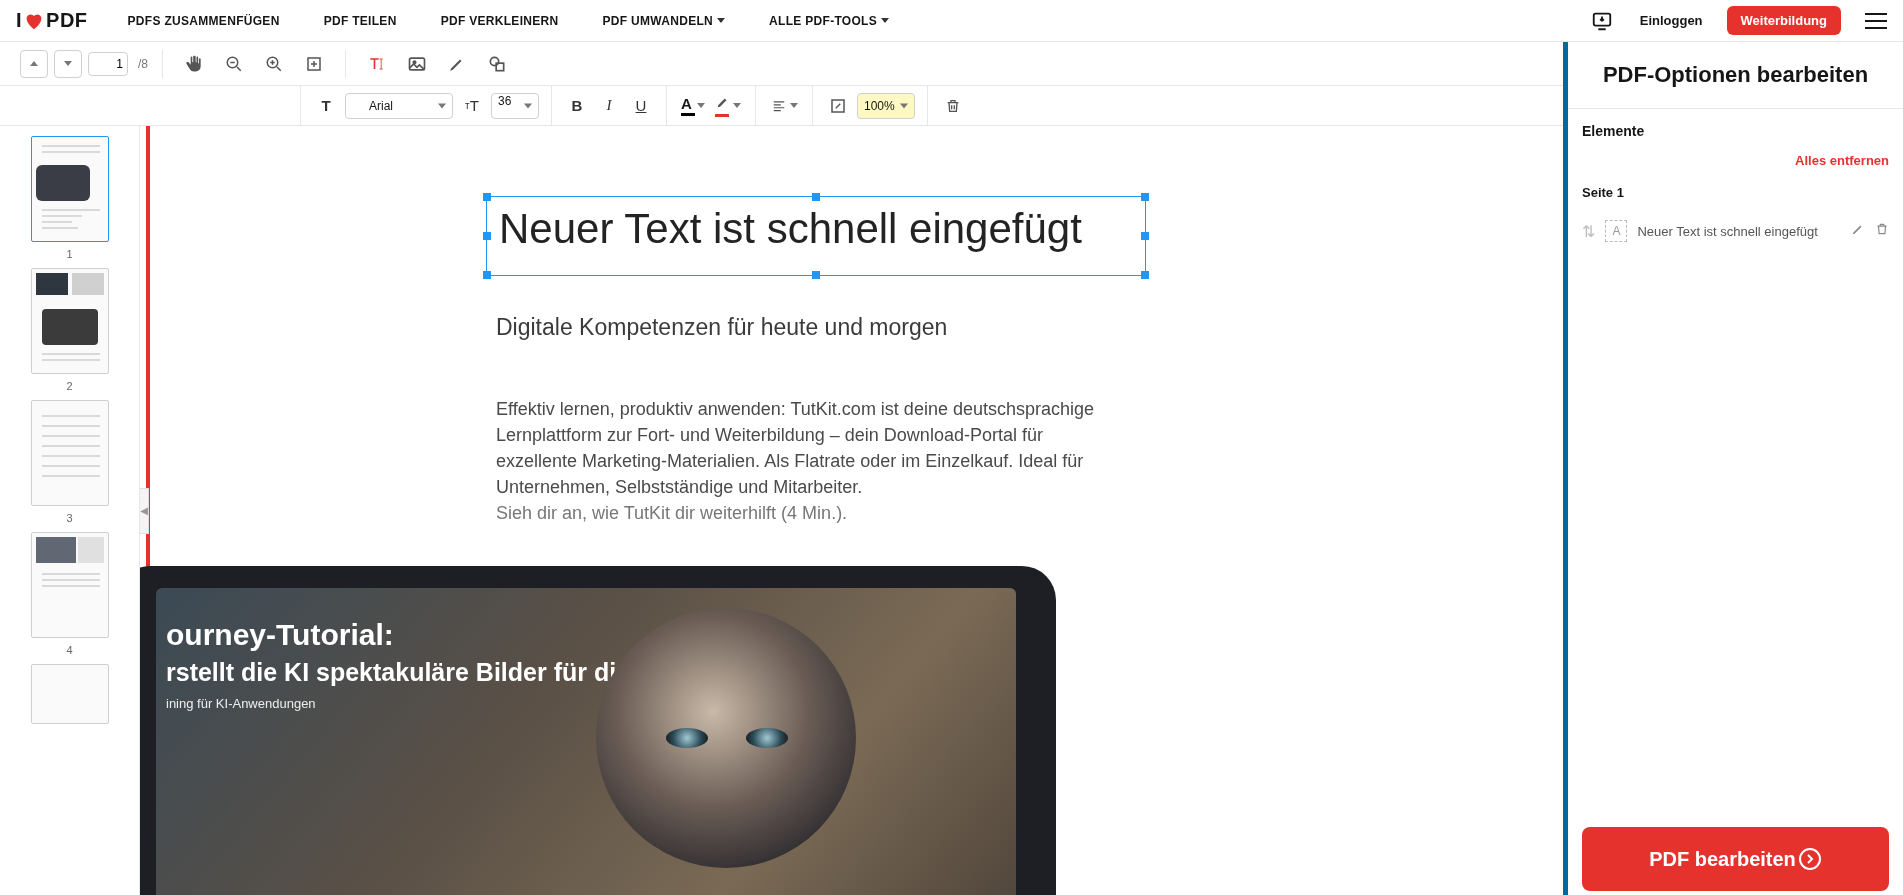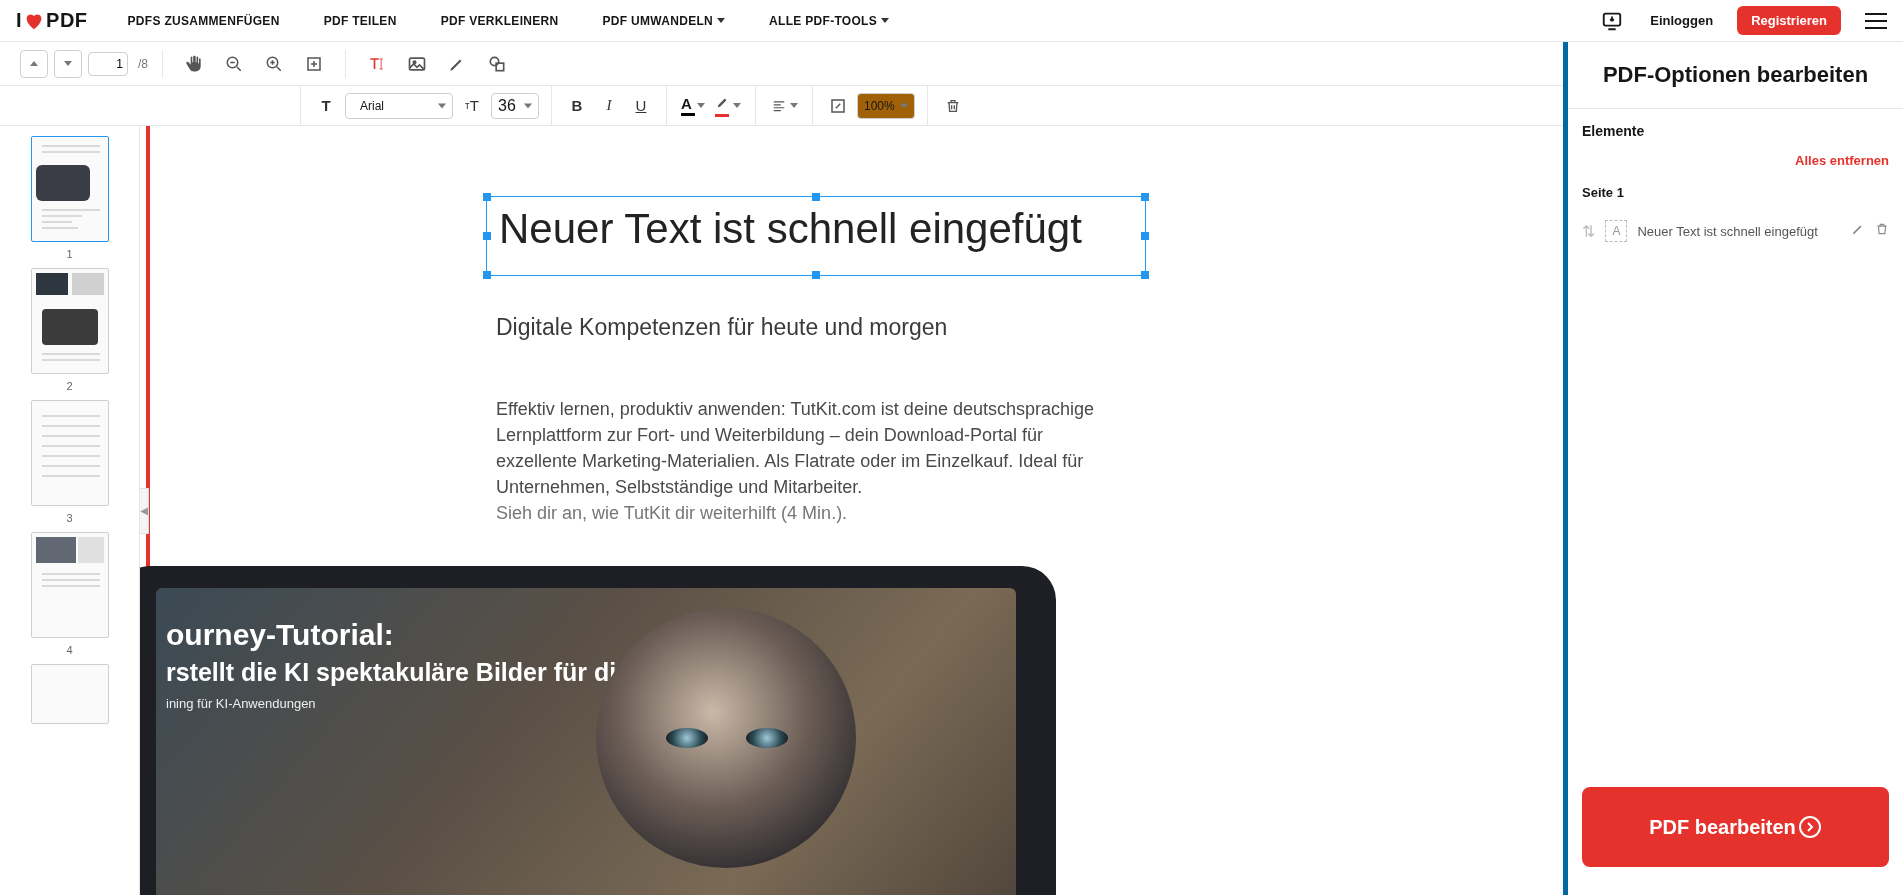--- a/index.html
+++ b/index.html
@@ -23,29 +23,29 @@
 .sqbtn{width:28px;height:28px;border:1px solid #d0d0d0;border-radius:4px;display:flex;align-items:center;justify-content:center;cursor:pointer;background:#fff}
 .pageinput{width:40px;height:24px;border:1px solid #d0d0d0;border-radius:4px;text-align:right;padding:0 4px;font-size:12px}
 .pagetotal{font-size:12px;color:#777;margin-left:4px}
 .toolicon{width:34px;height:34px;display:flex;align-items:center;justify-content:center;cursor:pointer;border-radius:4px;color:#555}
 .toolicon.active{color:#e5322d}
 .gear{position:absolute;right:10px}
 
 .toolbar2{height:40px;display:flex;align-items:center;border-bottom:1px solid #e6e6e6;padding-left:300px;gap:0}
 .tb2g{display:flex;align-items:center;gap:6px;padding:0 12px;height:100%;border-right:1px solid #e6e6e6}
 .tb2g:first-child{border-left:1px solid #e6e6e6}
-.fontselect{width:108px;height:26px;border:1px solid #d0d0d0;border-radius:4px;font-size:12px;padding:0 22px 0 14px;background:#fff;display:flex;align-items:center;position:relative;cursor:pointer}
+.fontselect{width:108px;height:26px;border:1px solid #d0d0d0;border-radius:4px;font-size:12px;padding:0 22px 0 23px;background:#fff;display:flex;align-items:center;position:relative;cursor:pointer}
 .fontselect .chev,.sizesel .chev,.pctsel .chev{position:absolute;right:6px;top:50%;transform:translateY(-50%)}
-.sizesel{width:48px;height:26px;border:1px solid #d0d0d0;border-radius:4px;font-size:16px;padding:0 18px 0 6px;background:#fff;display:flex;align-items:center;position:relative;cursor:pointer}
+.sizesel{width:48px;height:26px;border:1px solid #d0d0d0;border-radius:4px;font-size:12px;padding:0 18px 0 6px;background:#fff;display:flex;position:relative;cursor:pointer}
 .txtbtn{width:26px;height:26px;display:flex;align-items:center;justify-content:center;cursor:pointer;font-size:15px;color:#333}
 .colorbtn{display:flex;align-items:center;gap:2px;cursor:pointer;position:relative;padding:2px}
 .underlineA{font-weight:700;font-size:15px;position:relative}
 .undbar{height:3px;width:14px;background:#000;display:block;margin-top:1px}
 .undbar.red{background:#e5322d}
-.pctsel{width:58px;height:26px;border:1px solid #d0d0d0;border-radius:4px;font-size:12px;padding:0 18px 0 6px;background:#a16207;display:flex;align-items:center;position:relative;cursor:pointer}
+.pctsel{width:58px;height:26px;border:1px solid #d0d0d0;border-radius:4px;font-size:12px;padding:0 18px 0 6px;background:#fef9c3;display:flex;align-items:center;position:relative;cursor:pointer}
 
 .workspace{display:flex;height:calc(895px - 42px - 44px - 40px)}
 .thumbs{width:140px;border-right:1px solid #e6e6e6;padding:10px 0 0 0;overflow:hidden;display:flex;flex-direction:column;align-items:center;gap:8px}
 .thumb{width:78px;display:flex;flex-direction:column;align-items:center;gap:6px}
 .thumb .pg{width:78px;height:106px;border:1px solid #cfcfcf;border-radius:2px;background:#fafafa;position:relative;overflow:hidden;cursor:pointer}
 .thumb.active .pg{border:1.5px solid #2196f3}
 .thumb .num{font-size:11px;color:#666}
 
 .pg .darkbar{position:absolute;left:4px;top:28px;width:54px;height:36px;background:#3a3d46;border-radius:6px}
 .pg .lines{position:absolute;left:10px;width:58px;display:flex;flex-direction:column;gap:4px}
@@ -87,21 +87,21 @@
 .sp-sub{font-size:14px;font-weight:700;padding:14px 14px 8px}
 .infobox{margin:4px 14px 10px;background:#ecf4fb;border-radius:4px;padding:12px 14px;font-size:12px;color:#444;line-height:1.5}
 .remove-all{text-align:right;padding:4px 14px 10px}
 .remove-all a{color:#e5322d;font-size:13px;font-weight:600;text-decoration:none;cursor:pointer}
 .pagesec{font-size:13px;font-weight:700;padding:6px 14px 10px}
 .elemrow{display:flex;align-items:center;gap:10px;padding:10px 14px}
 .drag{color:#bcbcbc;cursor:grab}
 .elemicon{width:22px;height:22px;border:1px dashed #bcbcbc;display:flex;align-items:center;justify-content:center;color:#9a9a9a;font-size:12px}
 .elemlabel{flex:1;font-size:13px;color:#555}
 .rowicon{color:#8a8a8a;cursor:pointer}
-.actionbtn{margin:auto 14px 28px;background:#e5322d;color:#fff;font-size:20px;font-weight:700;border-radius:8px;height:80px;display:flex;align-items:center;justify-content:center;gap:2px;cursor:pointer}
+.actionbtn{margin:auto 14px 4px;background:#e5322d;color:#fff;font-size:20px;font-weight:700;border-radius:8px;height:64px;display:flex;align-items:center;justify-content:center;gap:2px;cursor:pointer}
 
 
 .chev{width:0;height:0;border-left:4px solid transparent;border-right:4px solid transparent;border-top:5px solid #777;display:inline-block}
 .chev.s{border-top-color:#333}
 .chev.up{border-top:none;border-bottom:5px solid #777}
 </style>
 </head>
 <body>
 
 <div class="topnav">
@@ -132,21 +132,21 @@
       </div>
   </div>
   <div class="topnav-right">
     <div class="iconbtn">
       <svg width="22" height="22" viewBox="0 0 24 24" fill="none" stroke="#161616" stroke-width="2">
           <rect x="3" y="4" width="18" height="13" rx="2"></rect>
           <path d="M12 7v5m0 0l-2-2m2 2l2-2M8 21h8"></path>
         </svg>
     </div>
     <div class="btn-login"><span>Einloggen</span></div>
-    <div class="btn-register"><span>Registrieren</span></div>
+    <div class="btn-register"><span>Weiterbildung</span></div>
     <div class="hamburger">
         <span></span>
         <span></span>
         <span></span>
       </div>
   </div>
 </div>
 
 <div class="toolbar1">
   <div class="tb-group">

